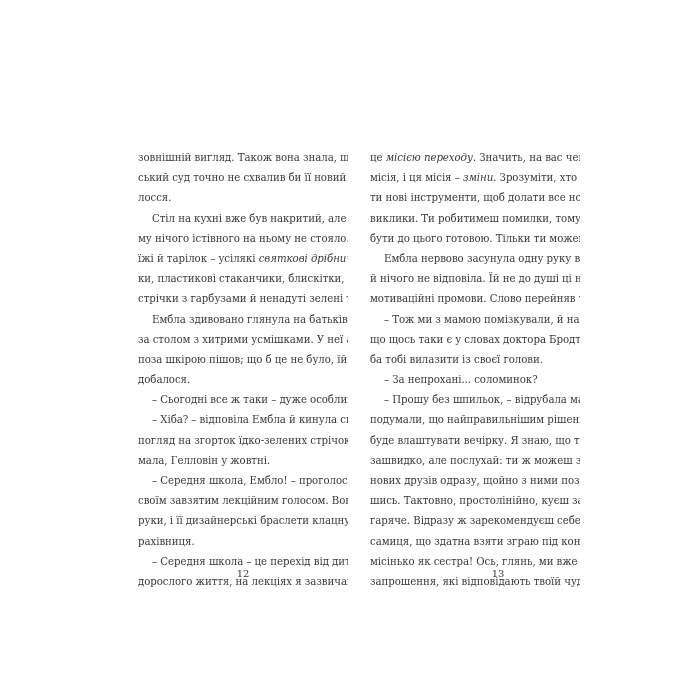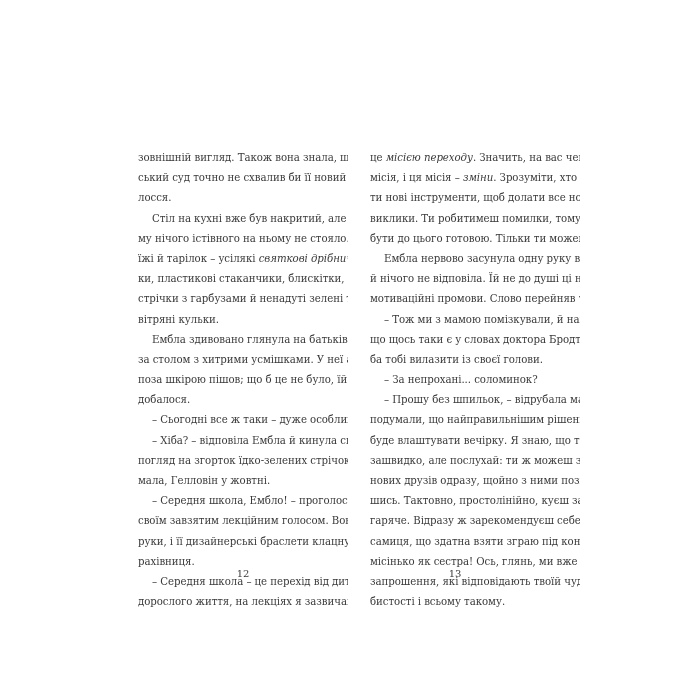--- a/index.html
+++ b/index.html
@@ -52,36 +52,35 @@
     .page-number {
       position: absolute;
       top: 568px;
       width: 30px;
       text-align: center;
       font-family: "DejaVu Serif", serif;
       font-size: 10px;
       color: #3a3a3a;
     }
     .page-number.left { left: 228px; }
-    .page-number.right { left: 440px; }
+    .page-number.right { left: 483px; }
   </style>
 </head>
 <body>
 
 <div class="spread">
   <div class="page left" id="left-page">
       <span class="line">зовнішній вигляд. Також вона знала, що батьків-</span>
       <span class="line">ський суд точно не схвалив би її новий колір во-</span>
       <span class="line last">лосся.</span>
       <span class="line indent">Стіл на кухні вже був накритий, але при цьо-</span>
       <span class="line">му нічого істівного на ньому не стояло. Замість</span>
       <span class="line"><span>їжі й тарілок – усілякі </span><em>святкові дрібнички</em></span>
       <span class="line">ки, пластикові стаканчики, блискітки, вимпельні</span>
       <span class="line">стрічки з гарбузами й ненадуті зелені та чорні по-</span>
-      <span class="line last">вітряні кульки.</span>
       <span class="line indent">Ембла здивовано глянула на батьків, що сиділи</span>
       <span class="line">за столом з хитрими усмішками. У неї аж мороз</span>
       <span class="line">поза шкірою пішов; що б це не було, їй воно не по-</span>
       <span class="line last">добалося.</span>
       <span class="line indent last">– Сьогодні все ж таки – дуже особливий день.</span>
       <span class="line indent">– Хіба? – відповіла Ембла й кинула скептичний</span>
       <span class="line">погляд на згорток їдко-зелених стрічок. – А я ду-</span>
       <span class="line last">мала, Гелловін у жовтні.</span>
       <span class="line indent">– Середня школа, Ембло! – проголосила мама</span>
       <span class="line">своїм завзятим лекційним голосом. Вона здійняла</span>
@@ -108,16 +107,15 @@
       <span class="line indent">– Прошу без шпильок, – відрубала мама, – ми</span>
       <span class="line">подумали, що найправильнішим рішенням зараз</span>
       <span class="line">буде влаштувати вечірку. Я знаю, що то трохи</span>
       <span class="line">зашвидко, але послухай: ти ж можеш запрошувати</span>
       <span class="line">нових друзів одразу, щойно з ними познайомив-</span>
       <span class="line">шись. Тактовно, простолінійно, куєш залізо, поки</span>
       <span class="line">гаряче. Відразу ж зарекомендуєш себе як альфа-</span>
       <span class="line">самиця, що здатна взяти зграю під контроль. Пря-</span>
       <span class="line">місінько як сестра! Ось, глянь, ми вже зробили</span>
       <span class="line">запрошення, які відповідають твоїй чудесній осо-</span>
-      <span class="line last">бистості і всьому такому.</span>
     </div>
   <div class="page-number right">13</div>
 </div>
 
 </body></html>

